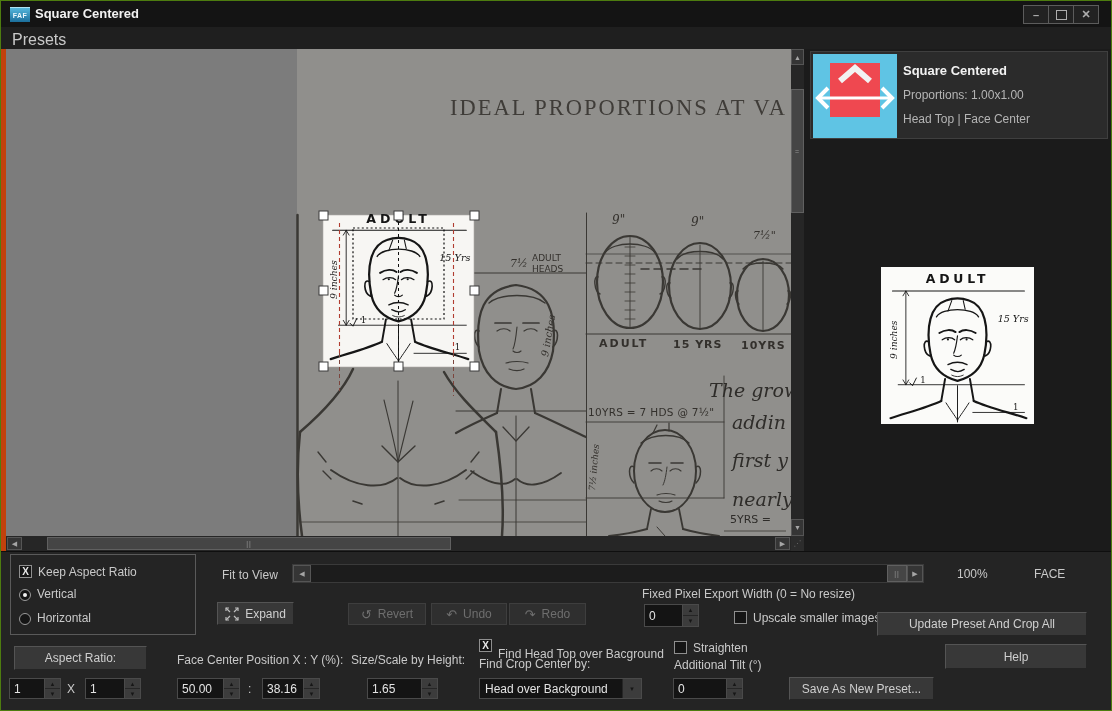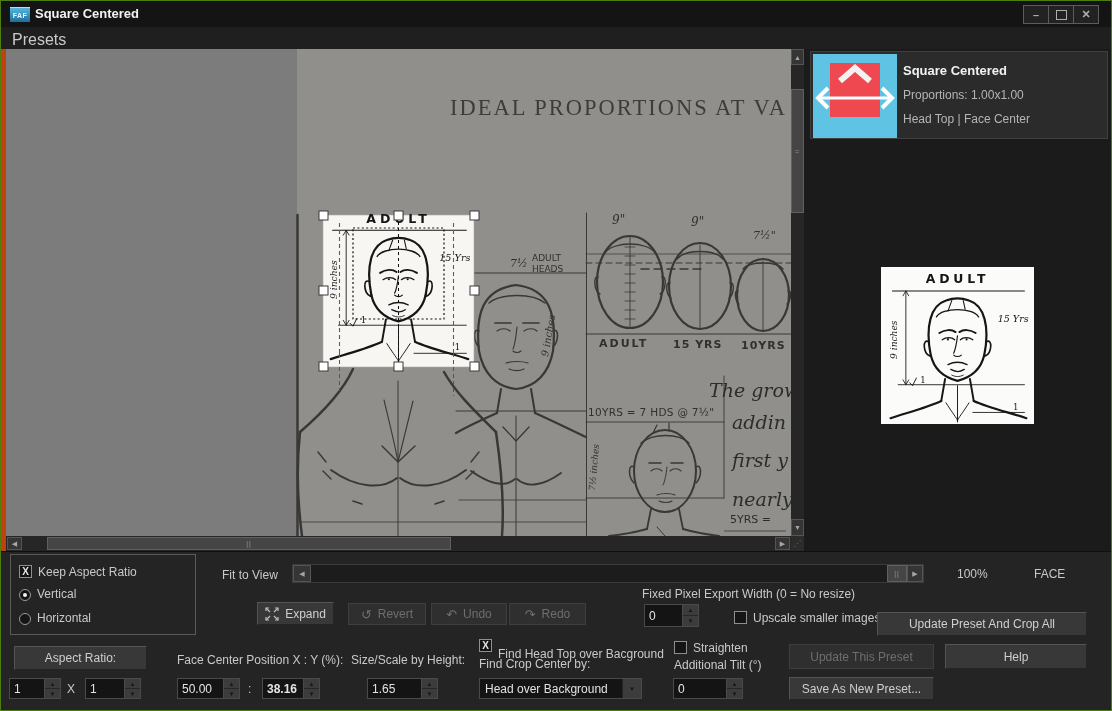--- a/index.html
+++ b/index.html
@@ -295,21 +295,21 @@
         <span>||</span>
       </div>
     <div class="sbtn" style="left:614px;top:0;width:16px;height:17px;">
         <span>▶</span>
       </div>
   </div>
   <span class="lbl" style="left:956px;top:566px;">100%</span>
   <span class="lbl" style="left:1033px;top:566px;">FACE</span>
 
   <span class="lbl" style="left:641px;top:586px;text-align:right;">Fixed Pixel Export Width (0 = No resize)</span>
-  <div class="btn" style="left:216px;top:601px;width:77px;height:23px;margin-left:40px;">
+  <div class="btn" style="left:216px;top:601px;width:77px;height:23px;">
     <svg width="14" height="14" viewBox="0 0 14 14">
       <g stroke="#bdbdbd" stroke-width="1.2" fill="none">
         <path d="M1 4 V1 H4 M10 1 H13 V4 M13 10 V13 H10 M4 13 H1 V10"></path>
         <path d="M1 1 L5 5 M13 1 L9 5 M13 13 L9 9 M1 13 L5 9"></path>
       </g>
     </svg>
     <span>Expand</span>
   </div>
   <div class="btn disabled" style="left:347px;top:602px;width:78px;height:22px;">
     <span style="font-size:13px;">↺</span>
@@ -342,23 +342,20 @@
   <span class="lbl" style="left:176px;top:652px;text-align:right;">Face Center Position X : Y (%):</span>
   <span class="lbl" style="left:350px;top:652px;">Size/Scale by Height:</span>
   <span class="cb" style="left:478px;top:638px;">
       <span>X</span>
     </span>
   <span class="lbl" style="left:497px;top:638px;margin-top:8px;">Find Head Top over Bacground</span>
   <span class="cb" style="left:673px;top:640px;"></span>
   <span class="lbl" style="left:692px;top:640px;">Straighten</span>
   <span class="lbl" style="left:478px;top:656px;">Find Crop Center by:</span>
   <span class="lbl" style="left:673px;top:657px;">Additional Tilt (°)</span>
-  <div class="btn disabled" style="left:788px;top:643px;width:145px;height:25px;">
-    <span>Update This Preset</span>
-  </div>
   <div class="btn" style="left:944px;top:643px;width:142px;height:25px;">
     <span>Help</span>
   </div>
 
   <div class="spin" style="left:8px;top:677px;width:52px;height:21px;">
     <div class="field">1</div>
     <div class="btns">
       <div class="sb">▲</div>
       <div class="sb">▼</div>
     </div>
@@ -372,21 +369,21 @@
     </div>
   </div>
   <div class="spin" style="left:176px;top:677px;width:63px;height:21px;">
     <div class="field">50.00</div>
     <div class="btns">
       <div class="sb">▲</div>
       <div class="sb">▼</div>
     </div>
   </div>
   <span class="lbl" style="left:247px;top:681px;">:</span>
-  <div class="spin" style="left:261px;top:677px;width:58px;height:21px;font-weight:bold;">
+  <div class="spin" style="left:261px;top:677px;width:58px;height:21px;">
     <div class="field">38.16</div>
     <div class="btns">
       <div class="sb">▲</div>
       <div class="sb">▼</div>
     </div>
   </div>
   <div class="spin" style="left:366px;top:677px;width:71px;height:21px;">
     <div class="field">1.65</div>
     <div class="btns">
       <div class="sb">▲</div>

